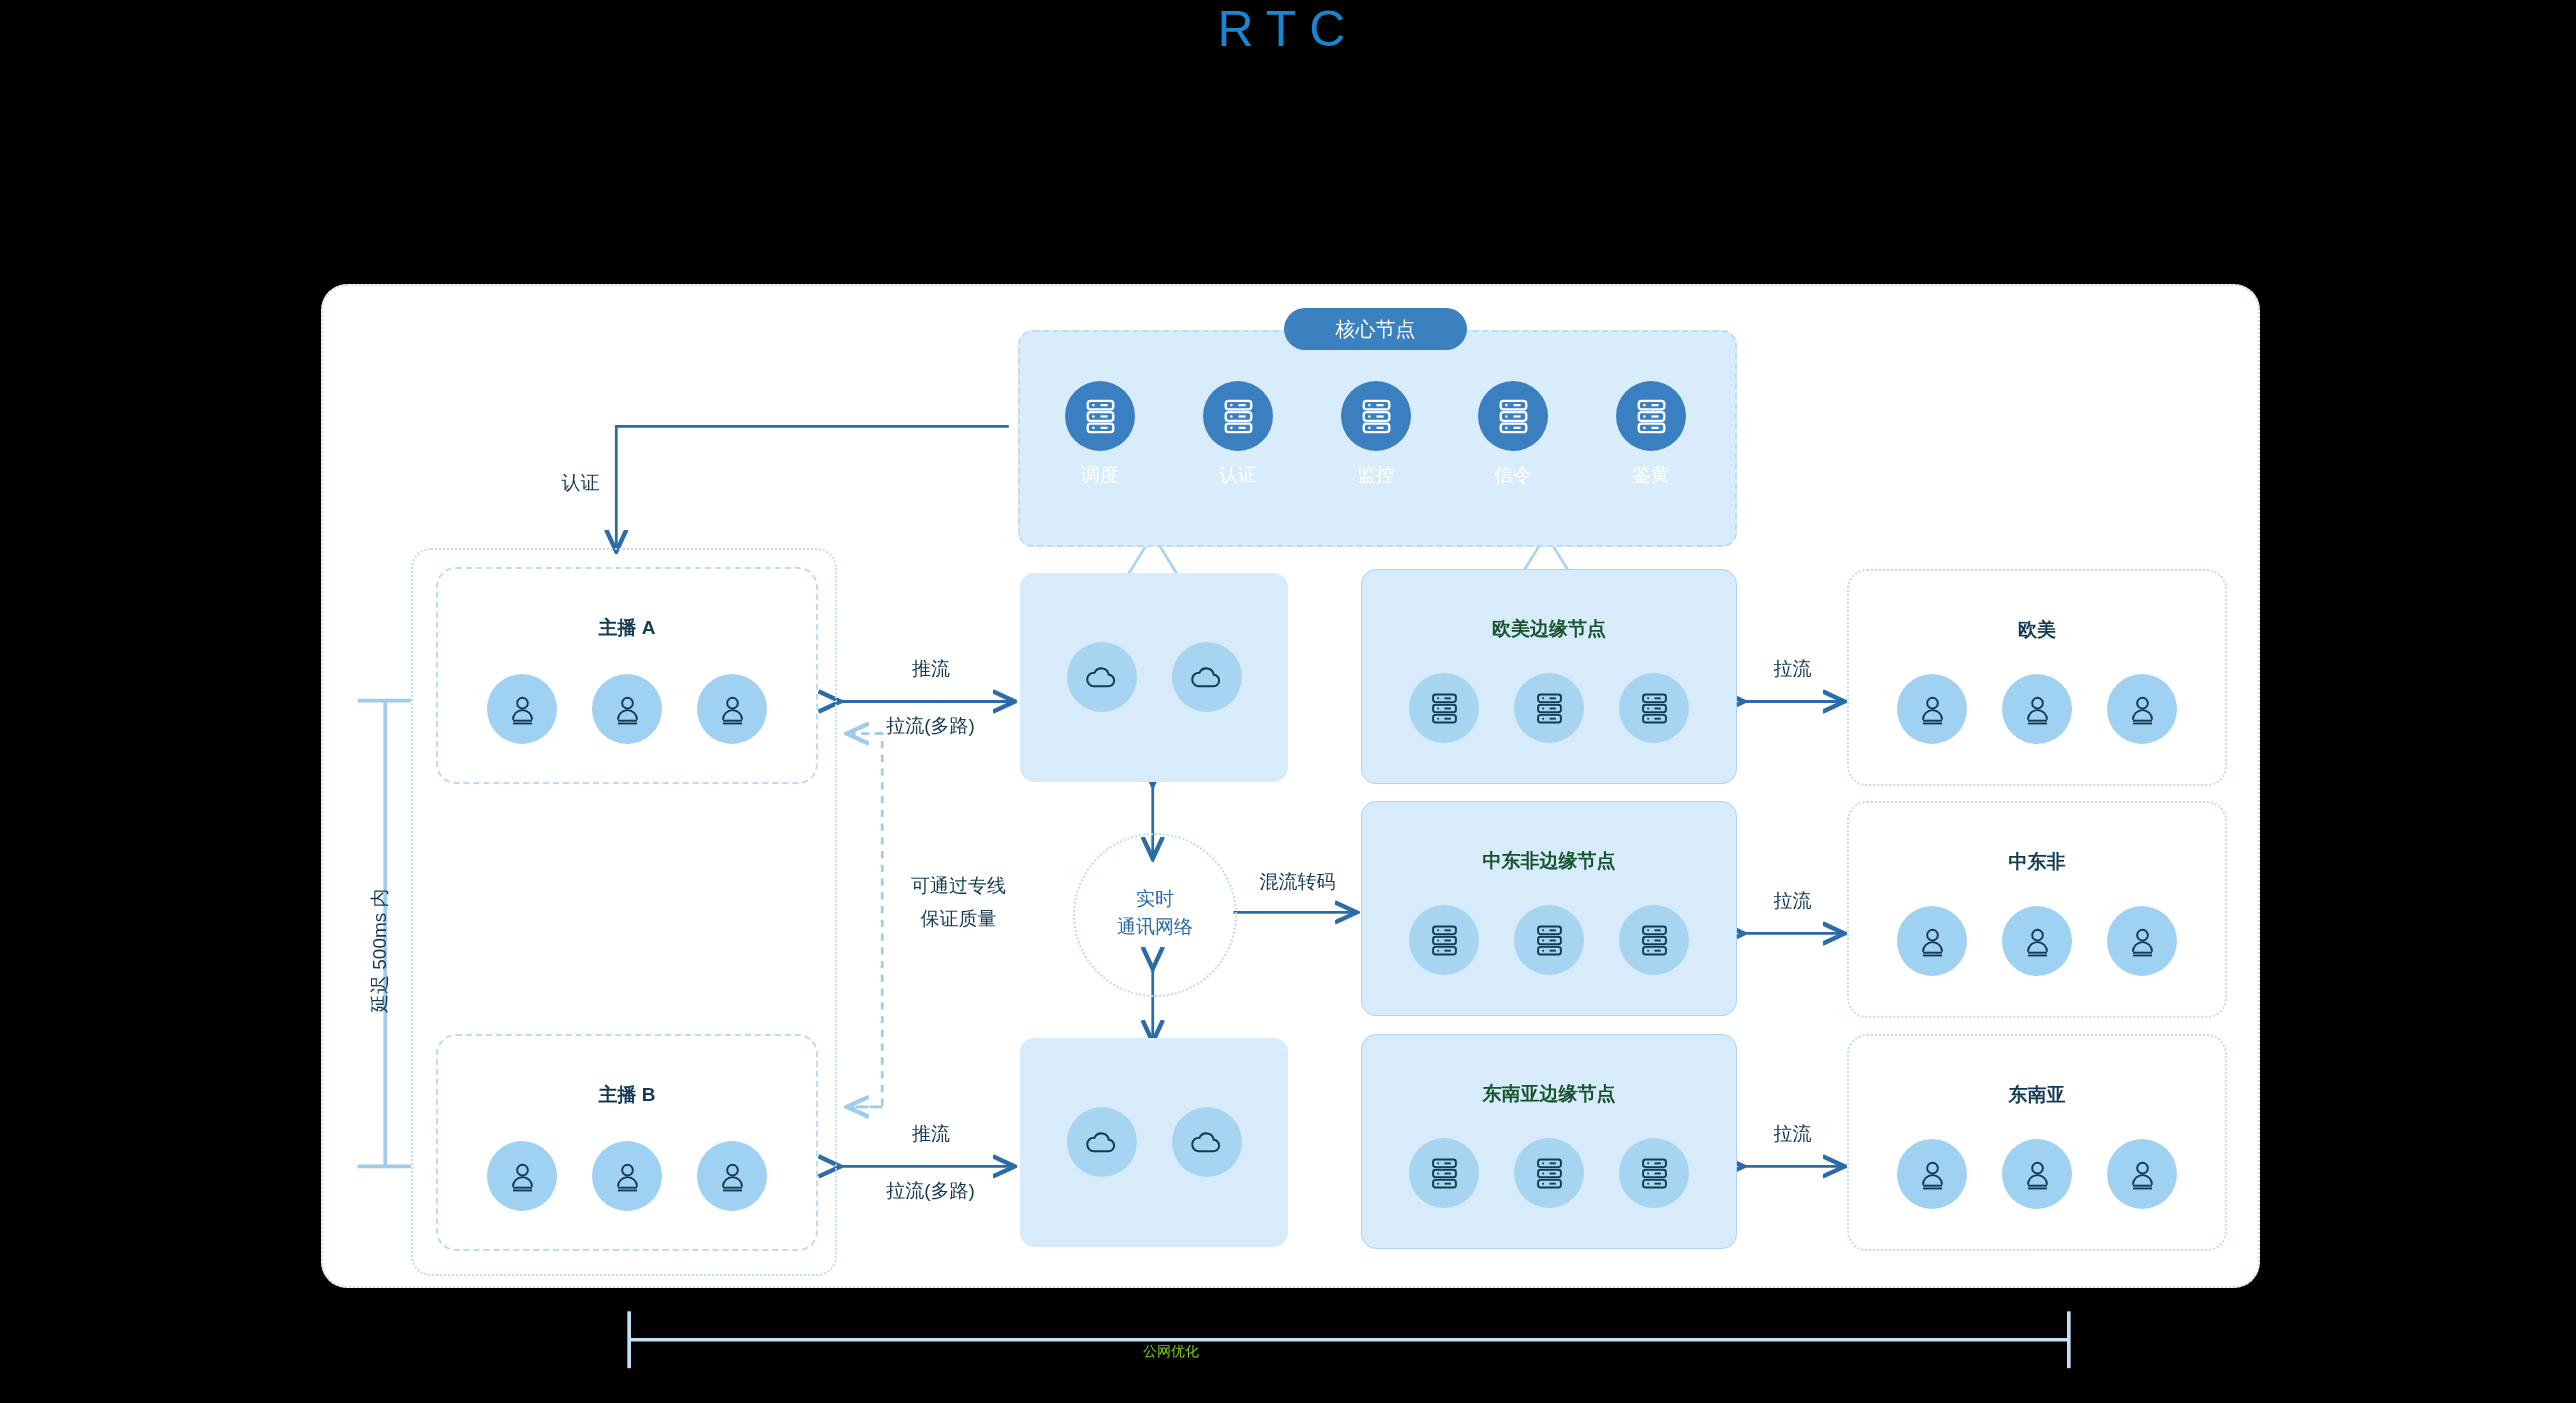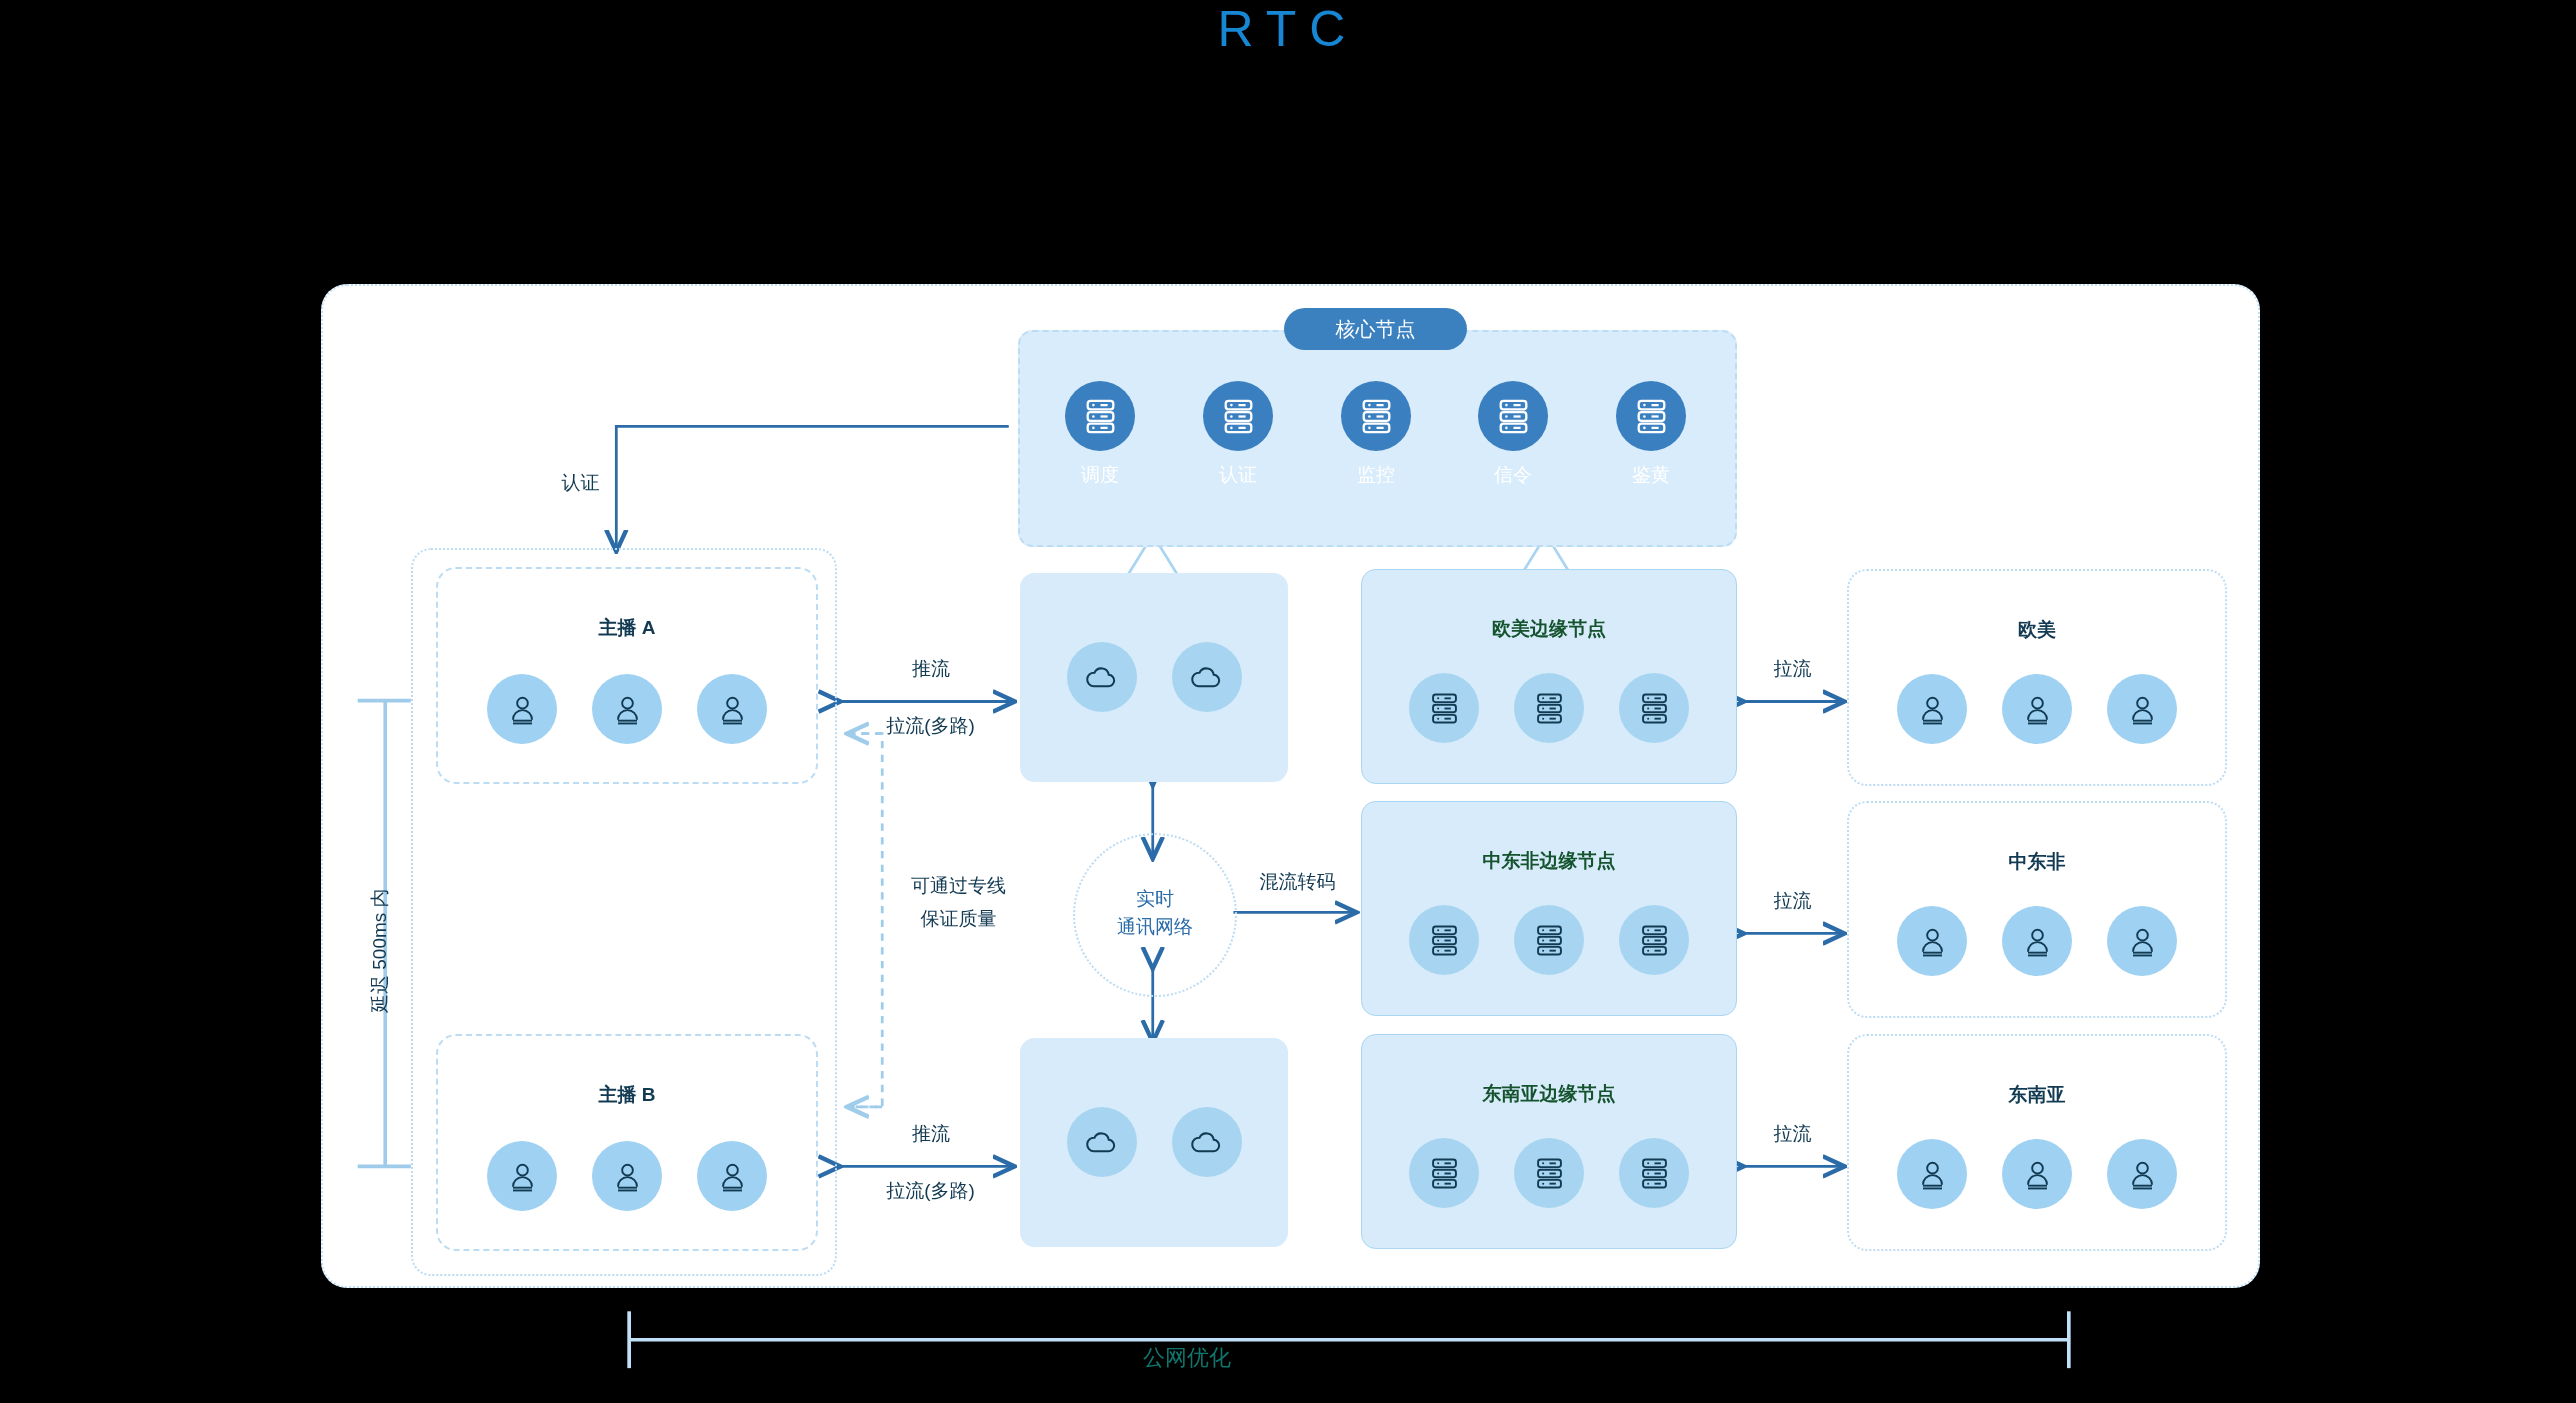--- a/index.html
+++ b/index.html
@@ -51,21 +51,21 @@
   #wires{position:absolute;left:0;top:0;width:2576px;height:1403px;
          pointer-events:none;}
 
   
   .wlabel{position:absolute;color:#123a52;font-size:19px;text-align:center;
           white-space:nowrap;}
   .vlabel{position:absolute;color:#123a52;font-size:19px;white-space:nowrap;
           transform:rotate(-90deg);transform-origin:left top;}
   .rtc-circle-label{position:absolute;left:0;width:100%;text-align:center;
           color:#2b6ca8;font-size:19px;line-height:27.5px;}
-  #pub-opt-label{color:#0f766e;font-size:22px;}
+  #pub-opt-label{color:#84cc16;font-size:14px;}
 </style>
 </head>
 <body>
 
 <div class="abs" id="title">RTC</div>
 
 <div class="abs" id="panel"></div>
 
 <svg id="wires" viewBox="0 0 2809 1530" width="2576" height="1403">
   <defs>

